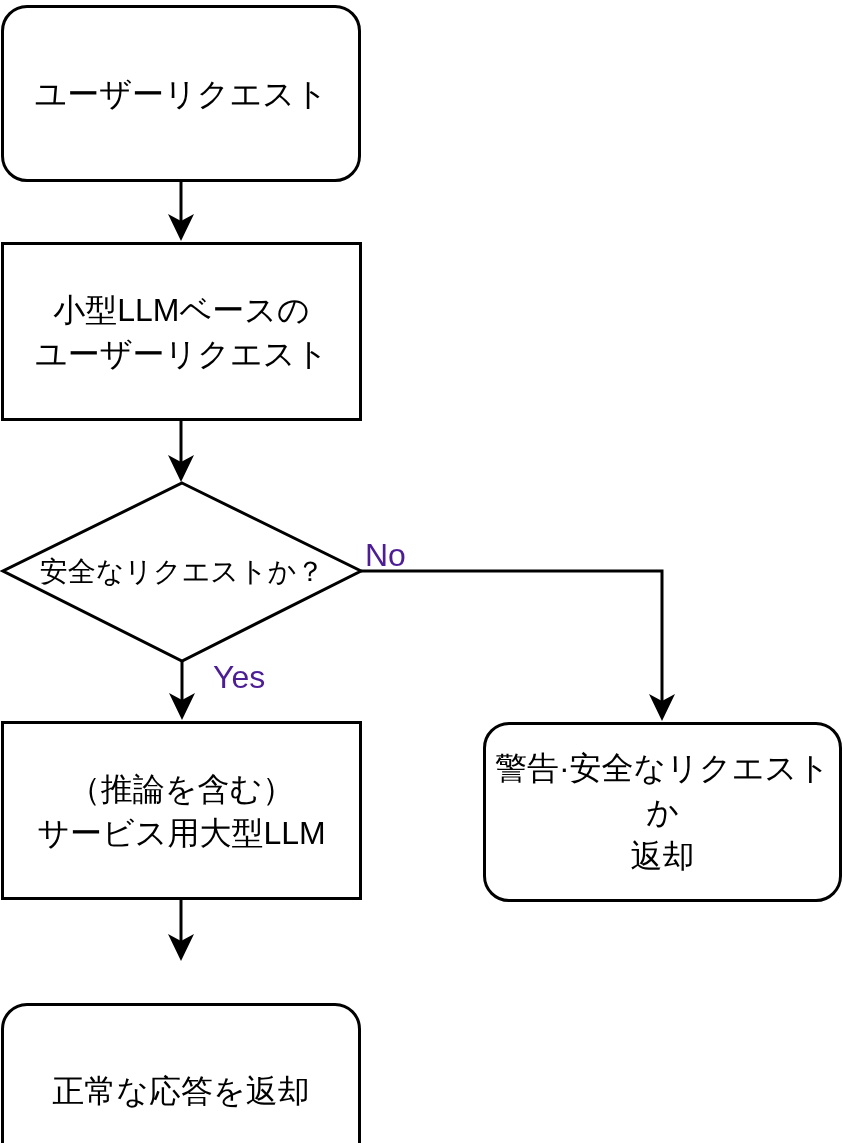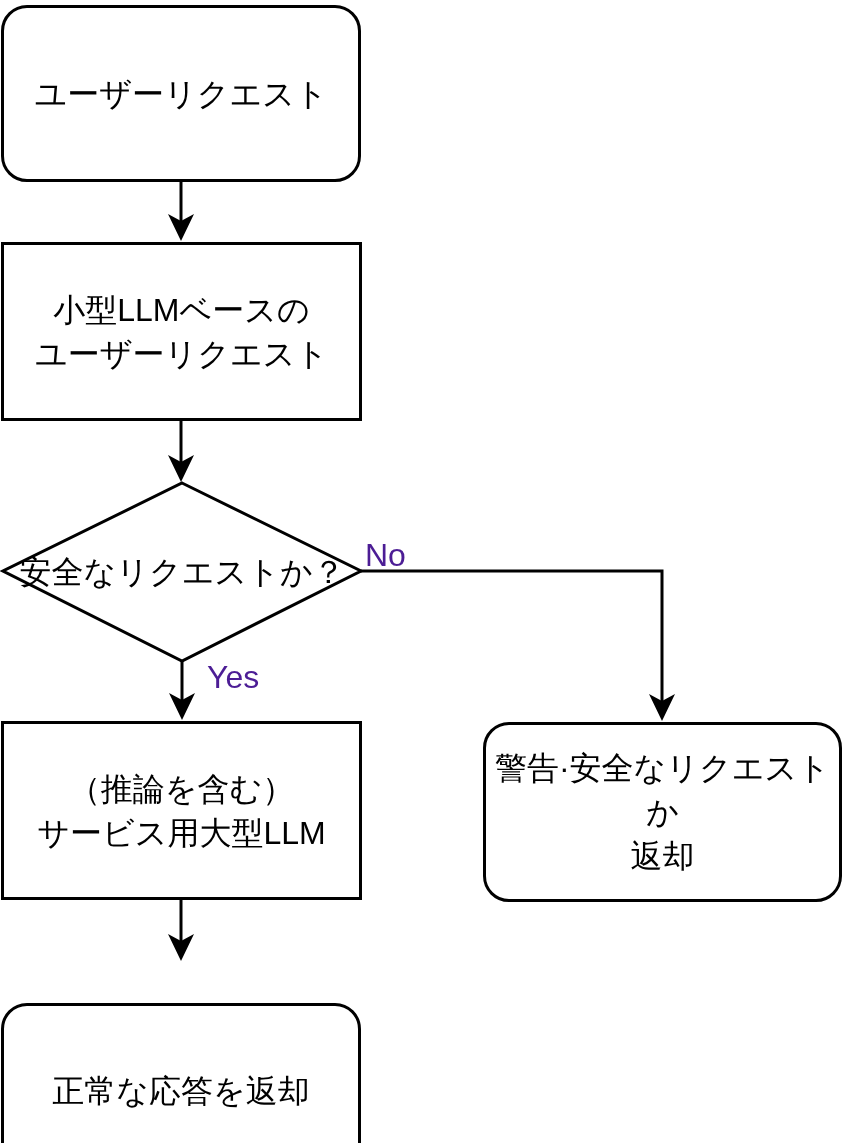--- a/index.html
+++ b/index.html
@@ -32,21 +32,21 @@
     line-height: 44px;
     color: #000000;
   }
   .rounded { border-radius: 26px; }
   .diamond-label {
     position: absolute;
     display: flex;
     align-items: center;
     justify-content: center;
     text-align: left;
-    font-size: 32px;
+    font-size: 28px;
     line-height: 44px;
     background: transparent;
     border: none;
   }
   .edge-label {
     position: absolute;
     font-size: 32px;
     line-height: 38px;
     white-space: nowrap;
     color: #4c1d95;
@@ -99,15 +99,15 @@
   <div class="node rounded" style="left:1px; top:1003px; width:360px; height:176px;">
     <span class="node-line">正常な応答を返却</span>
   </div>
 
   <div class="node rounded" style="left:483px; top:722px; width:359px; height:180px;">
     <span class="node-line">警告·安全なリクエストか</span>
     <span class="node-line">返却</span>
   </div>
 
   <div class="edge-label" style="left:365px; top:536px;">No</div>
-  <div class="edge-label" style="left:207px; top:658px;">Yes</div>
+  <div class="edge-label" style="left:213px; top:658px;">Yes</div>
 
 </div>
 
 </body></html>

